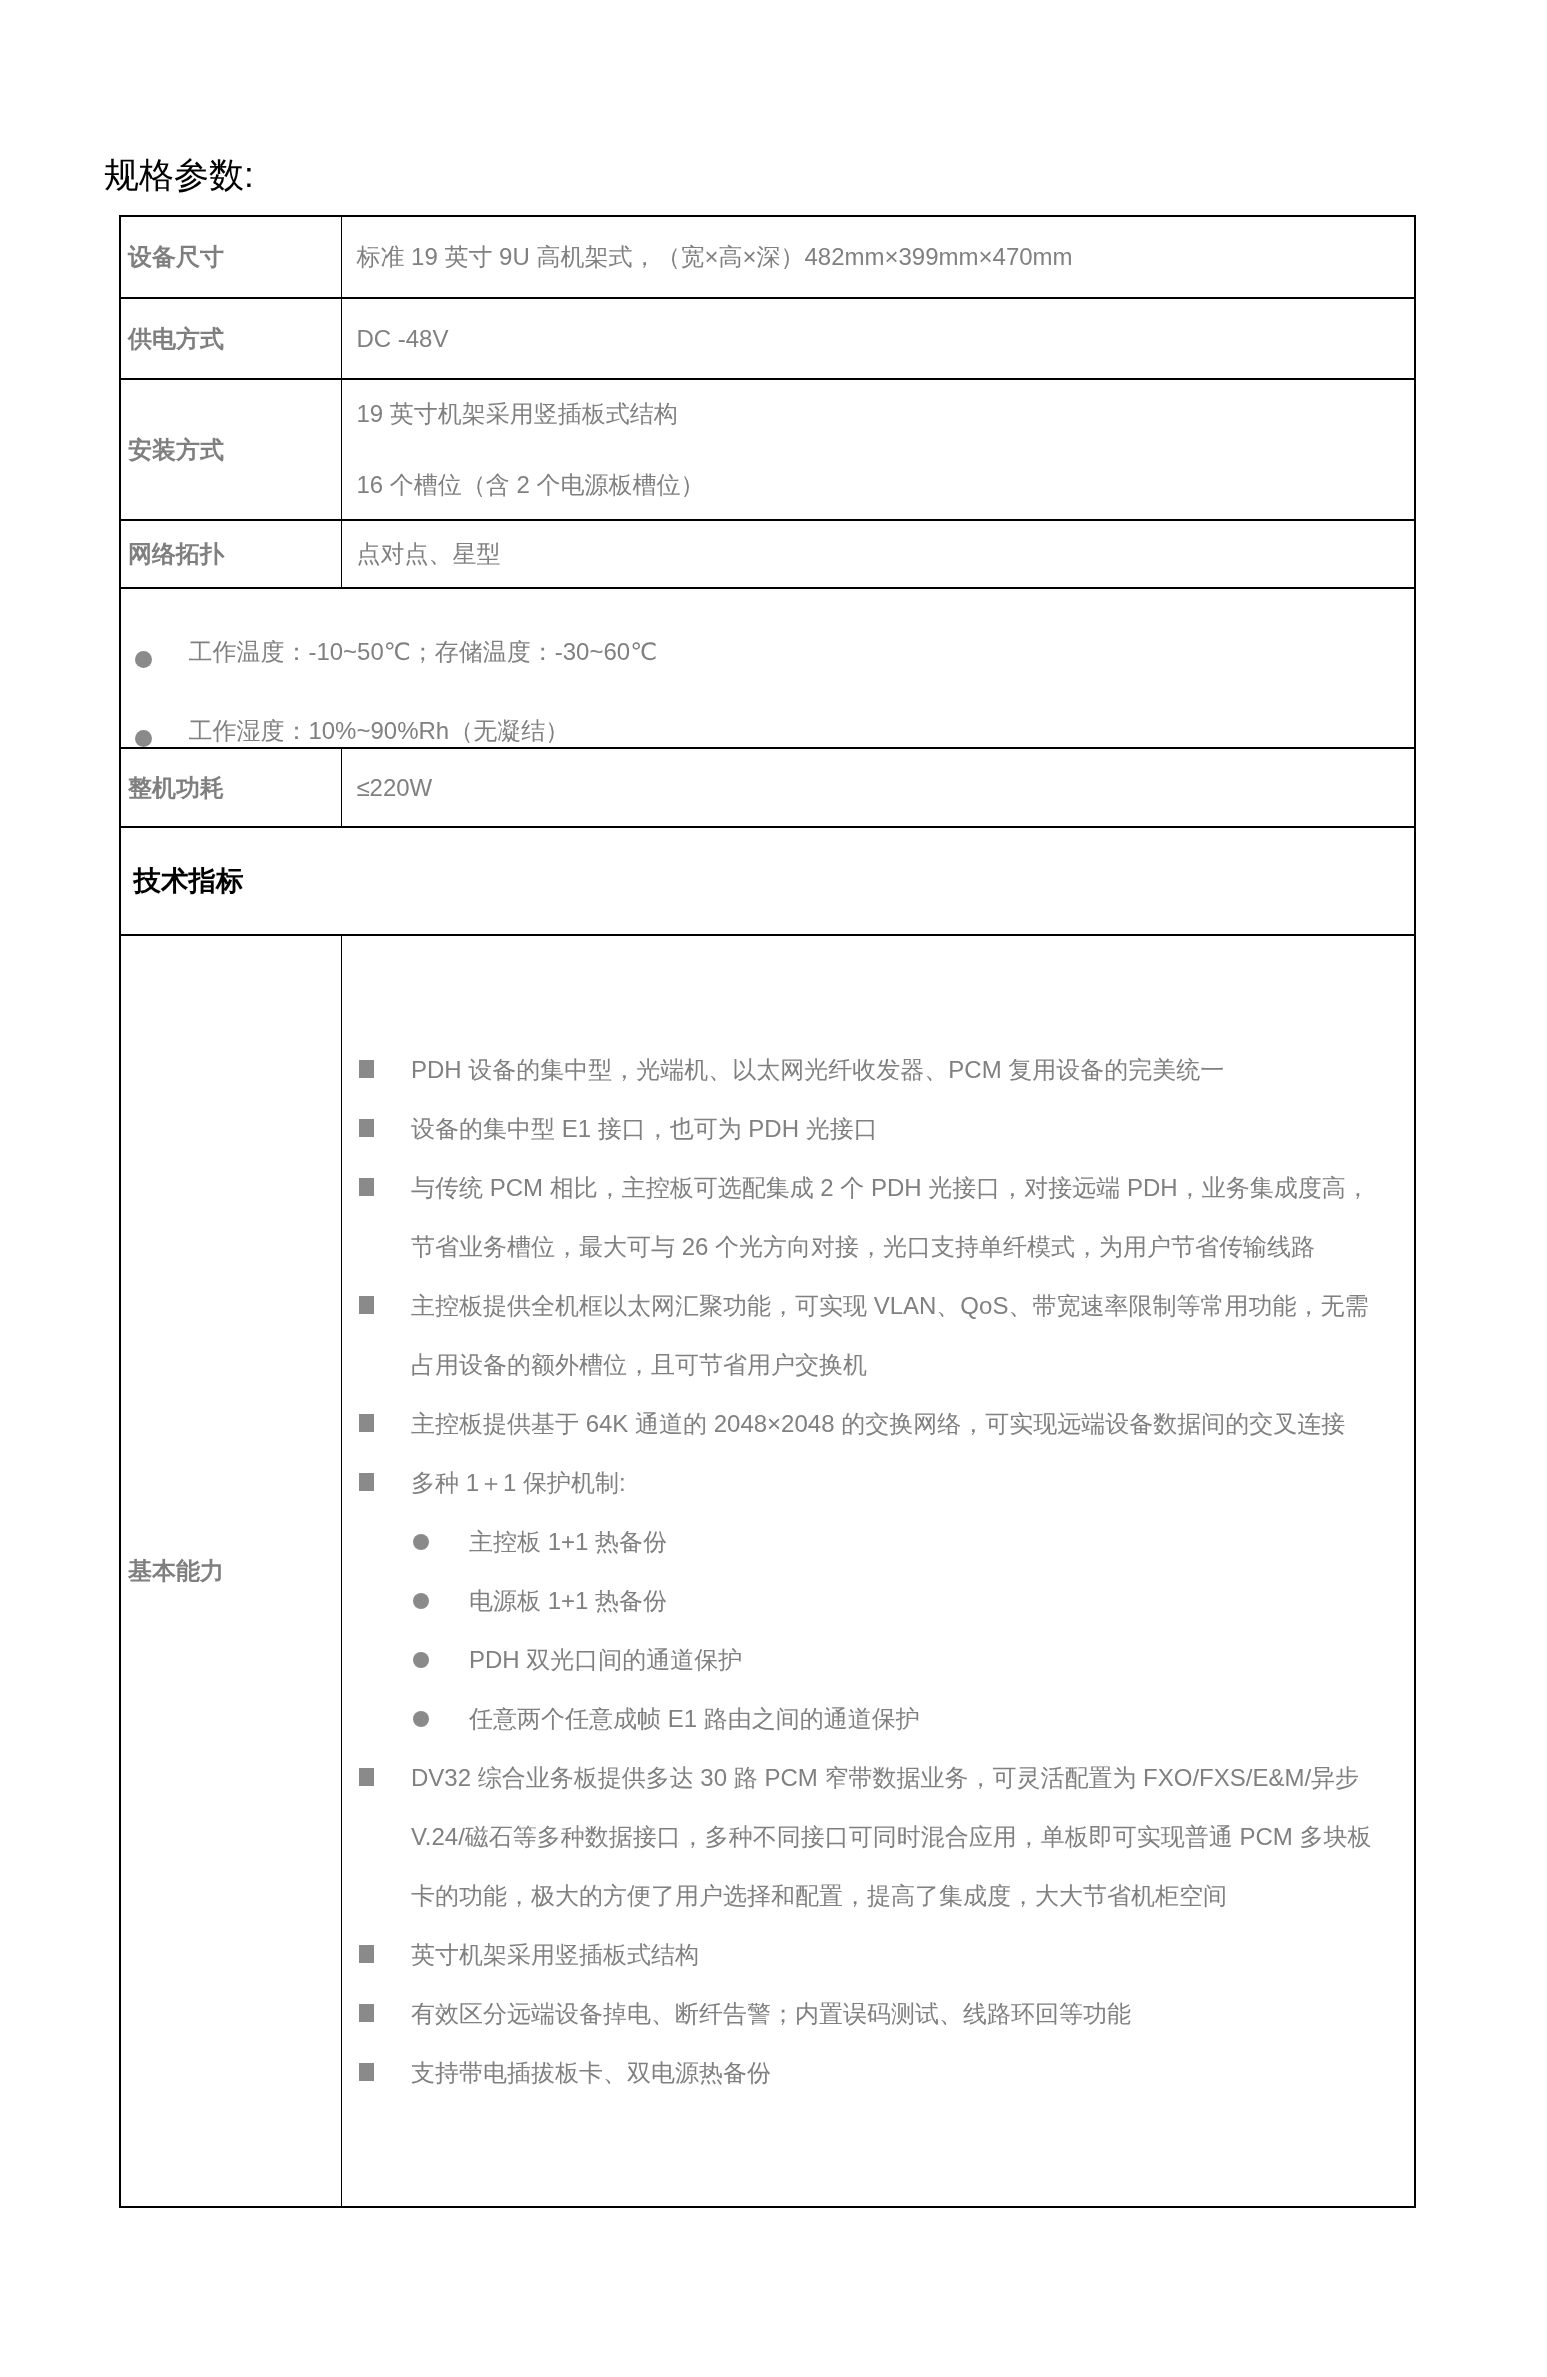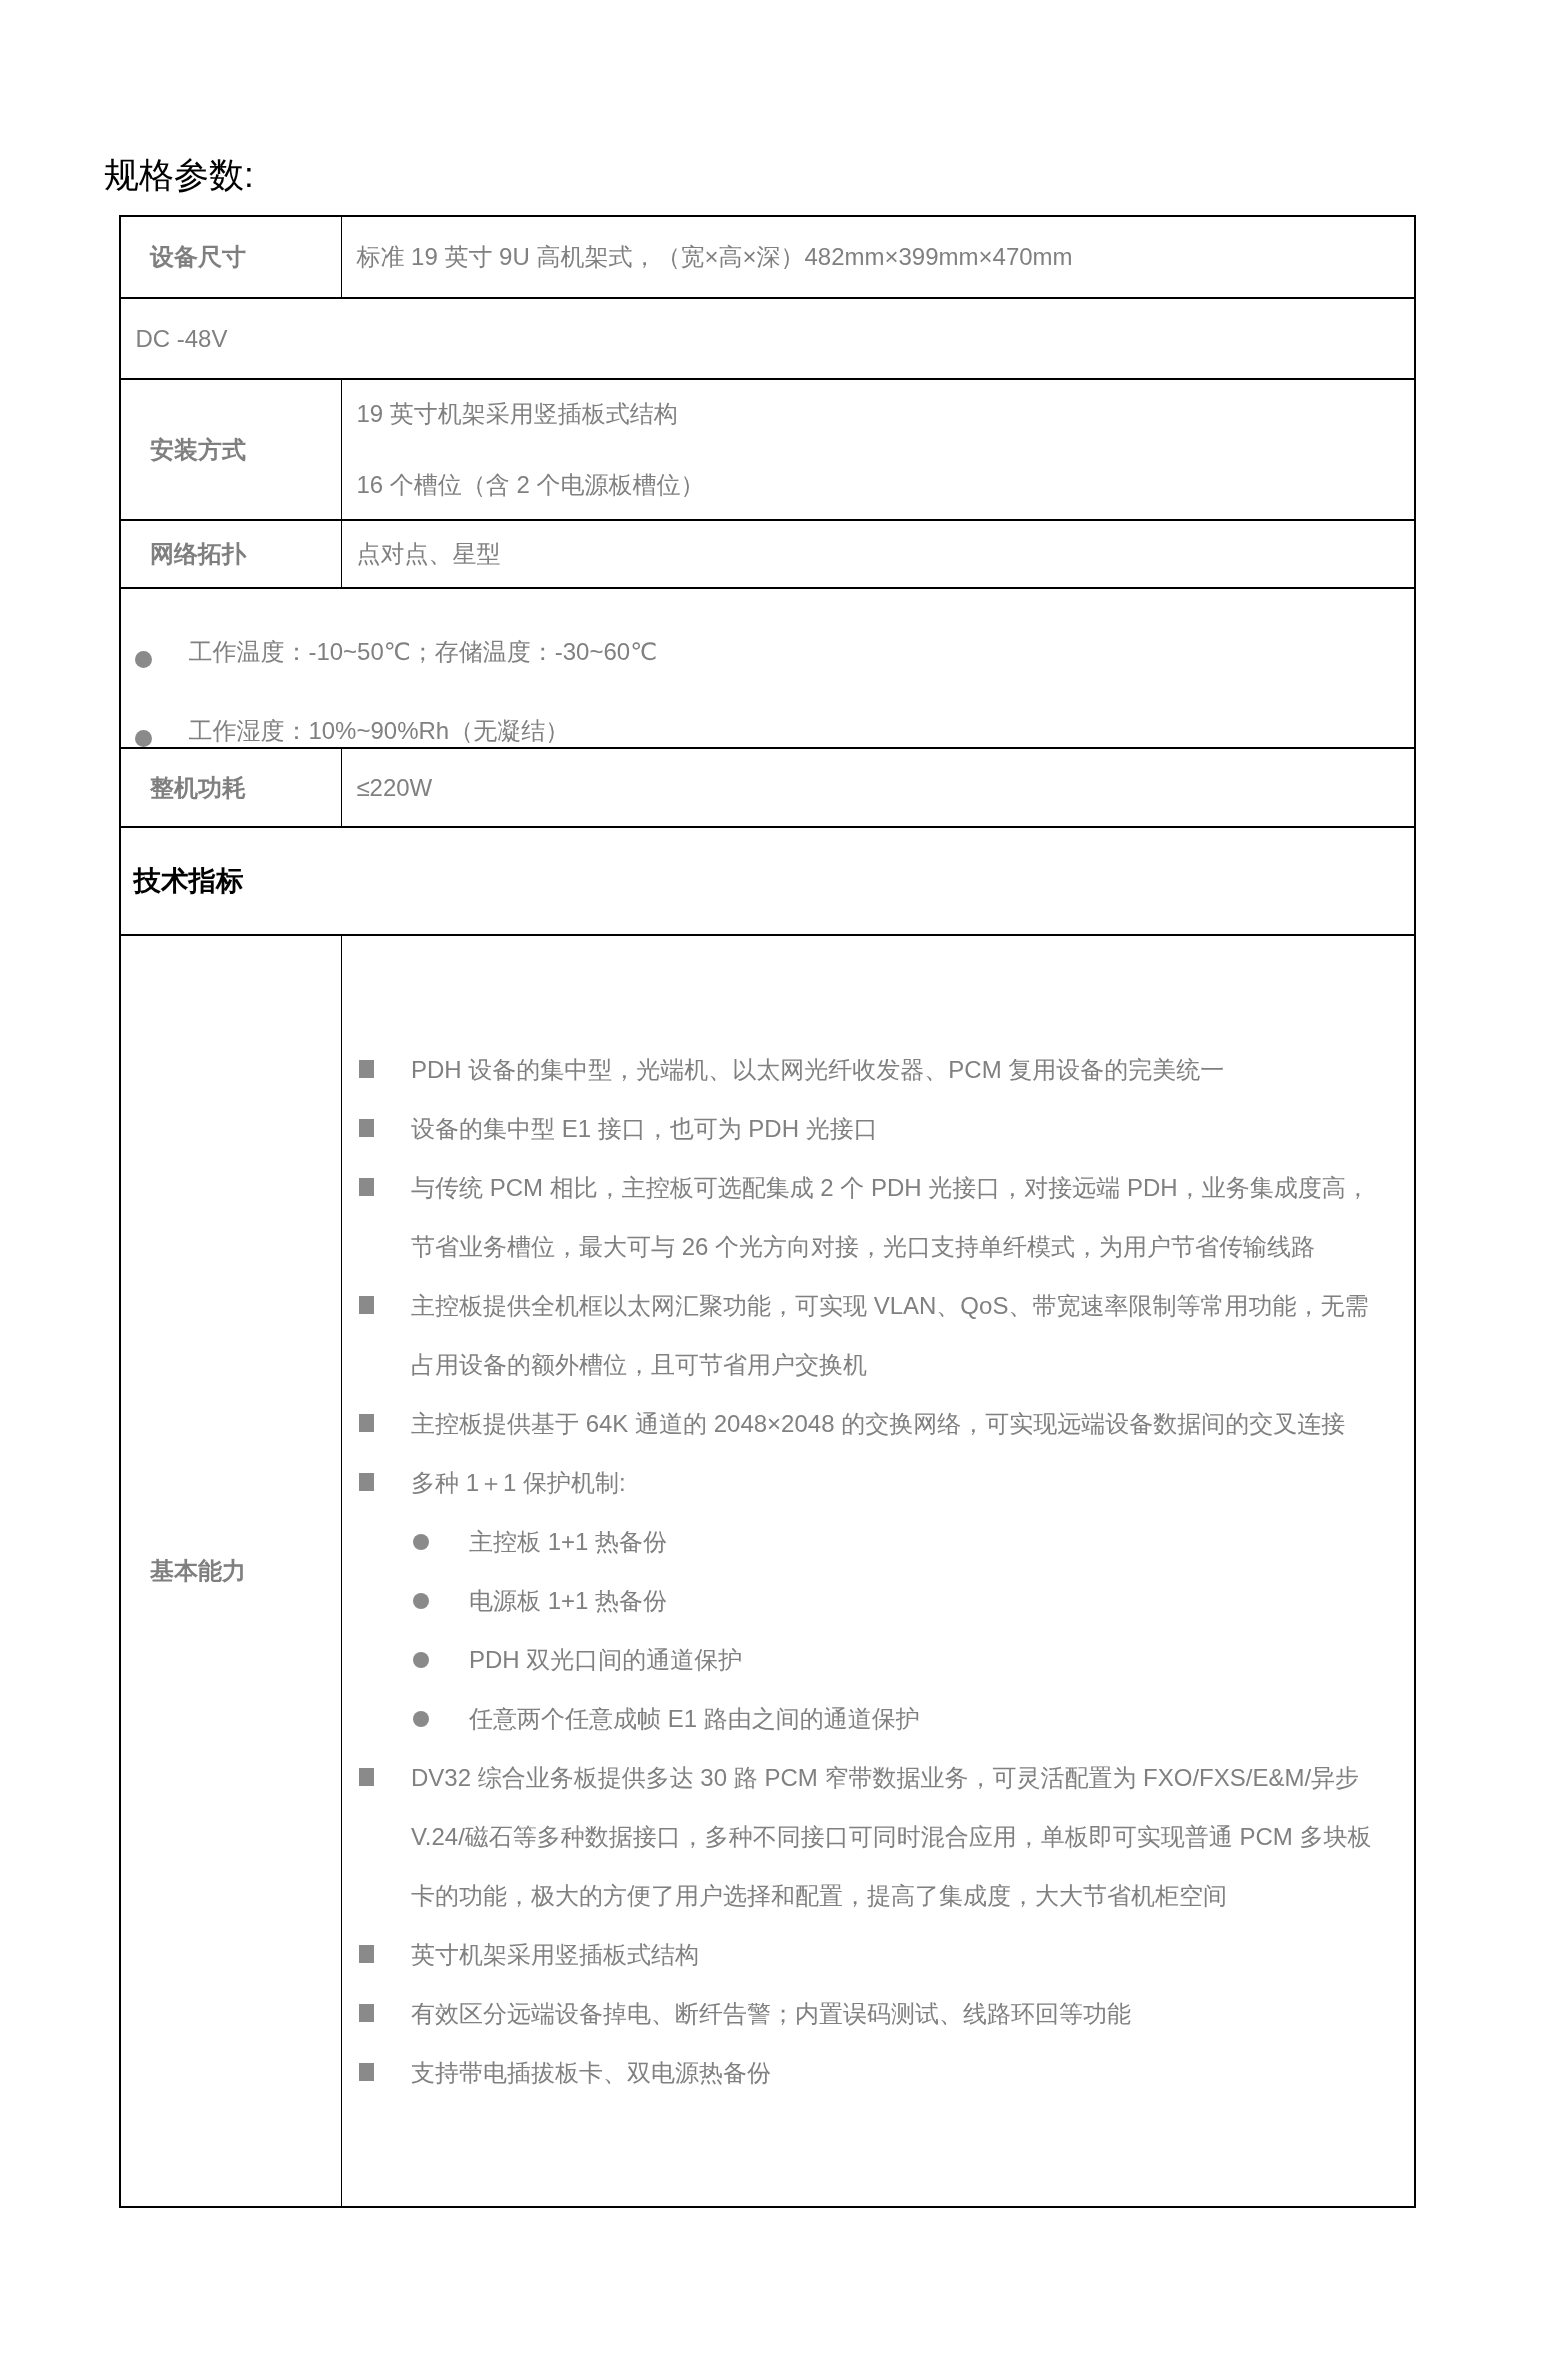--- a/index.html
+++ b/index.html
@@ -18,21 +18,21 @@
     border:2.5px solid #000;
     box-sizing:border-box;
     background:#fff;
   }
   .trow{display:flex;align-items:stretch;border-bottom:2.5px solid #000;box-sizing:border-box;}
   .trow:last-child{border-bottom:none;}
   .rh0{height:82px}.rh1{height:81px}.rh2{height:141px}
   .rh3{height:68px}.rh4{height:160px}.rh5{height:79px}
   .lcell{
     width:221px;flex:none;border-right:1.9px solid #000;box-sizing:border-box;
-    display:flex;align-items:center;padding-left:29px;
+    display:flex;align-items:center;padding-left:7px;
     font-weight:bold;color:#7f7f7f;font-size:24px;line-height:29px;
   }
   .ccell{
     flex:1;display:flex;flex-direction:column;justify-content:center;
     padding-left:14.4px;box-sizing:border-box;
     color:#808080;font-size:24px;
   }
   .line{line-height:71px;}
   .brow{display:flex;align-items:flex-end;height:81px;}
   .dot{width:17px;height:17px;border-radius:50%;background:#8a8a8a;margin-right:36px;flex:none;}
@@ -58,20 +58,21 @@
 <div>
   <h1 class="doc-title">规格参数:</h1>
   <div class="spec-table" id="spec-table">
       <div class="trow rh0">
         <div class="lcell">设备尺寸</div>
         <div class="ccell">
           <div class="line">标准 19 英寸 9U 高机架式，（宽×高×深）482mm×399mm×470mm</div>
         </div>
       </div>
       <div class="trow rh1">
+        <div class="lcell">供电方式</div>
         <div class="ccell">
           <div class="line">DC -48V</div>
         </div>
       </div>
       <div class="trow rh2">
         <div class="lcell">安装方式</div>
         <div class="ccell">
           <div class="line">19 英寸机架采用竖插板式结构</div>
           <div class="line">16 个槽位（含 2 个电源板槽位）</div>
         </div>

